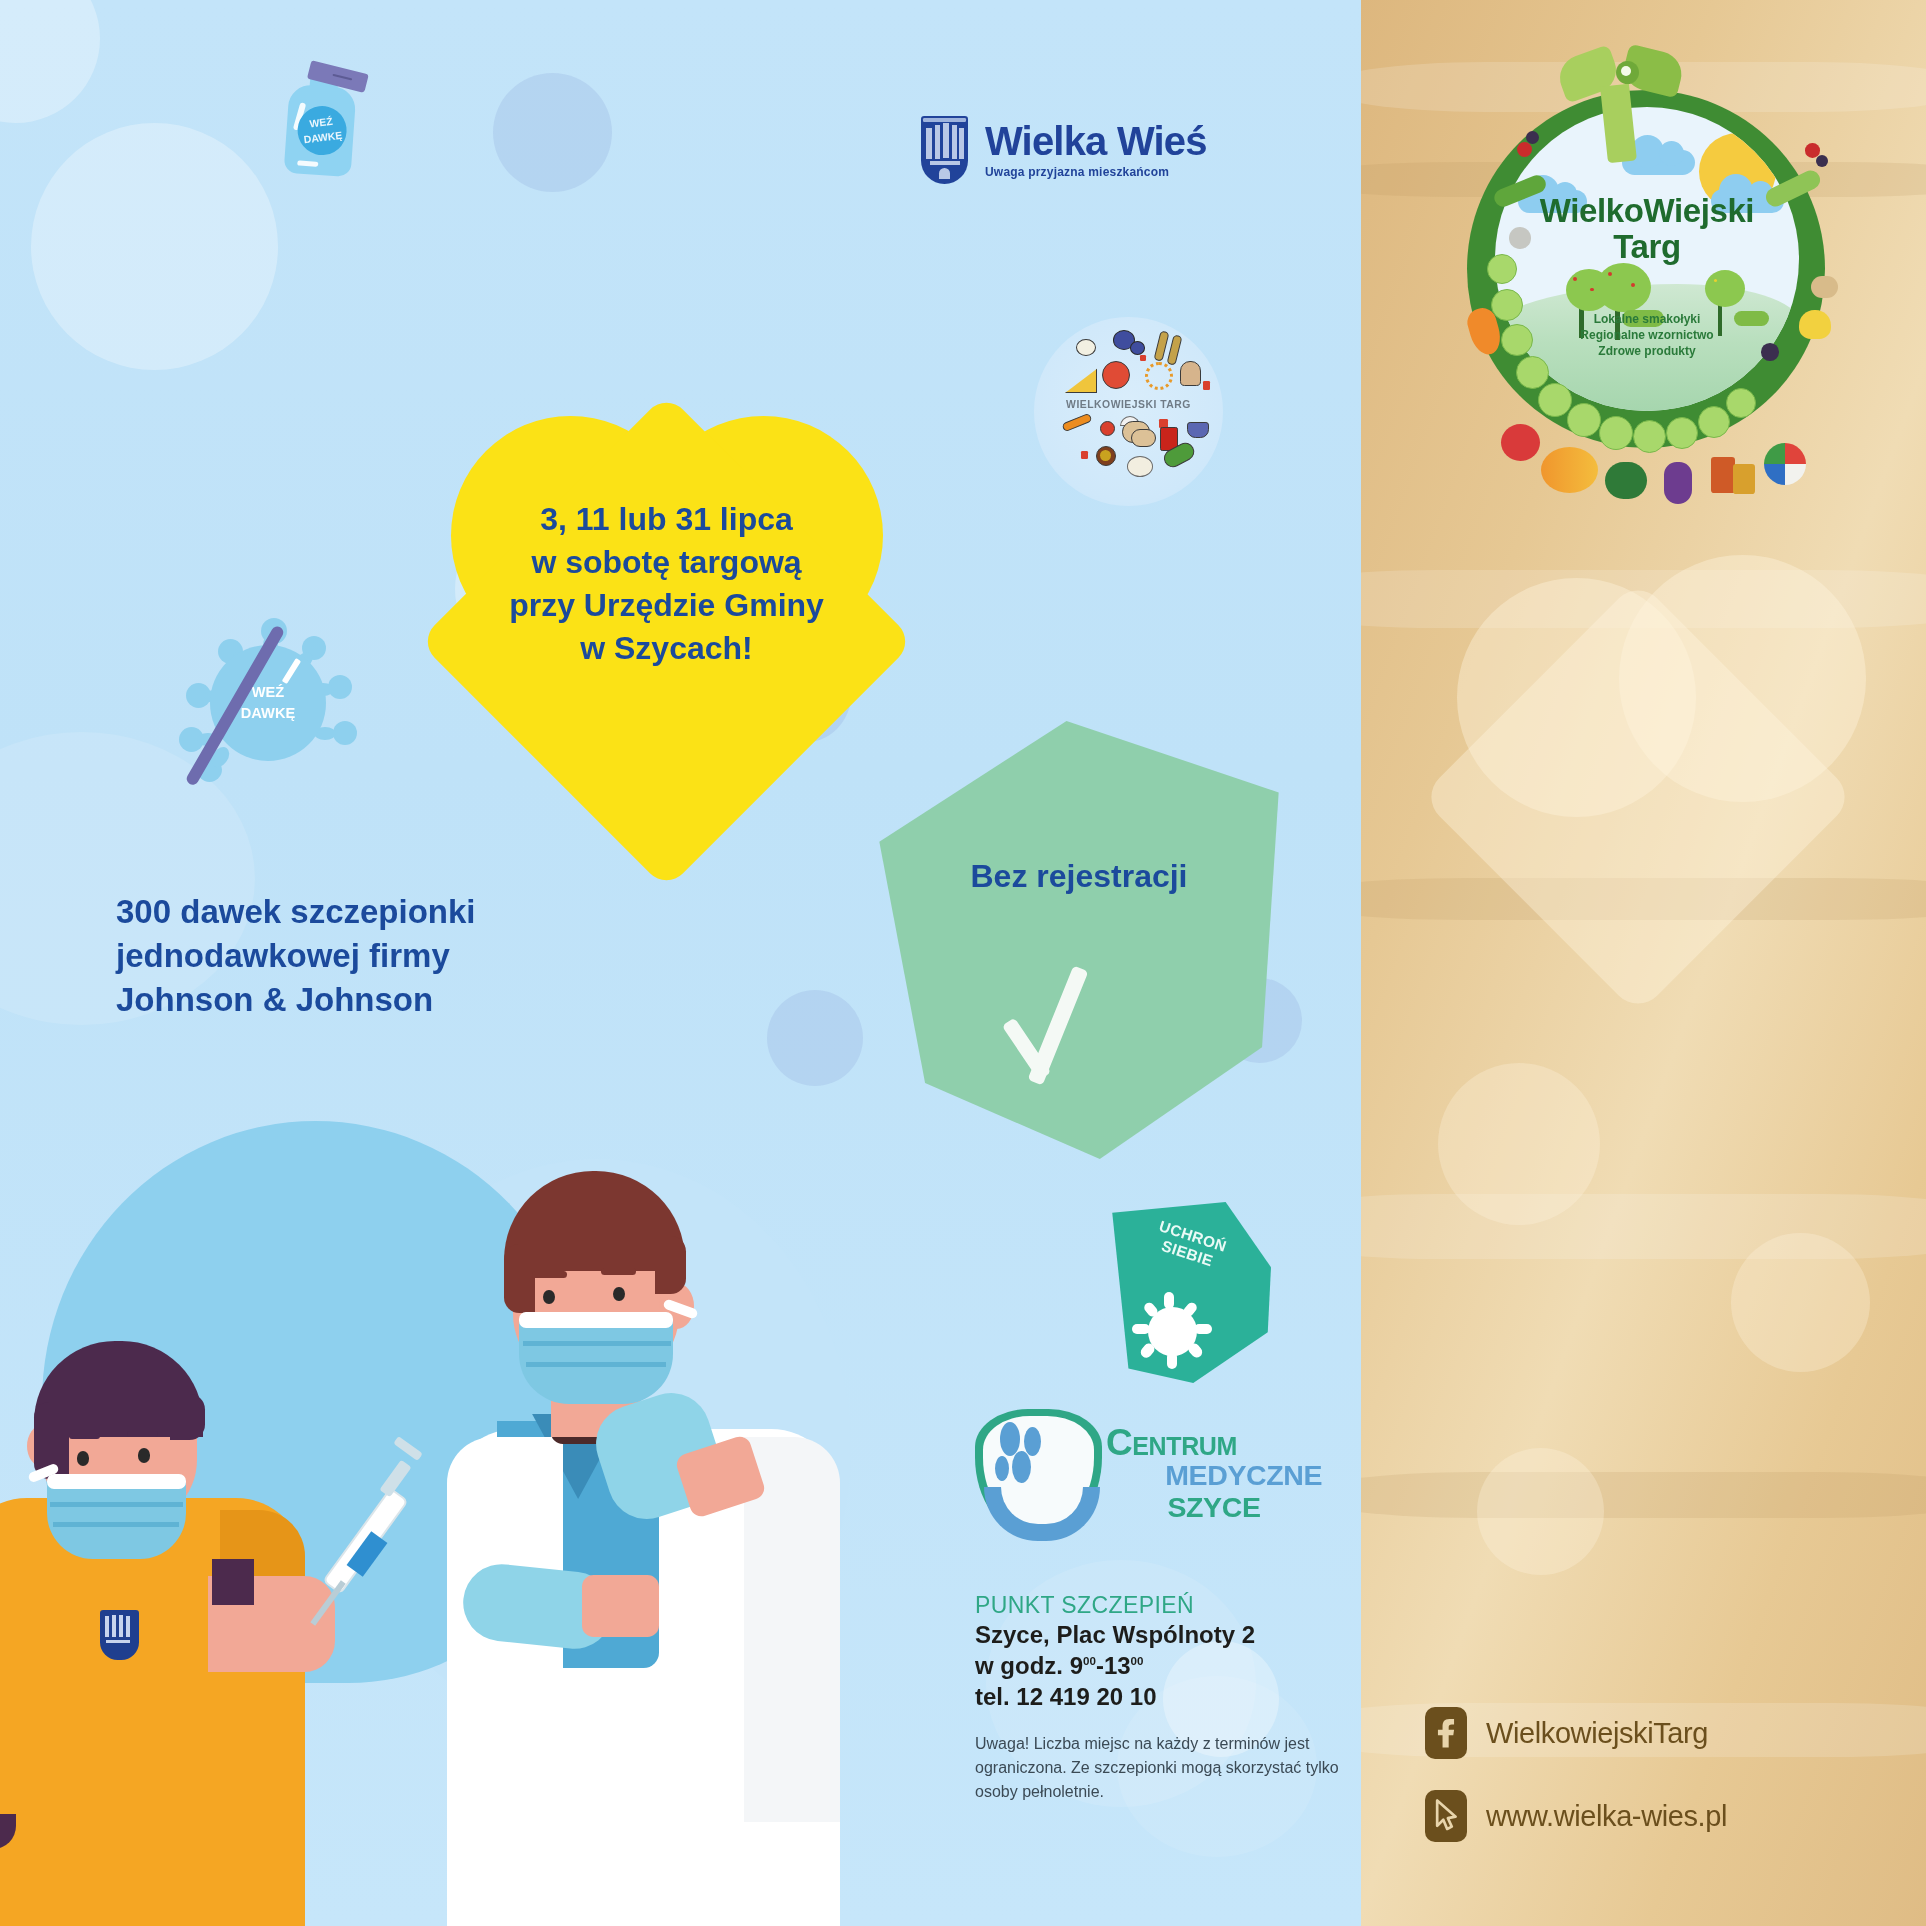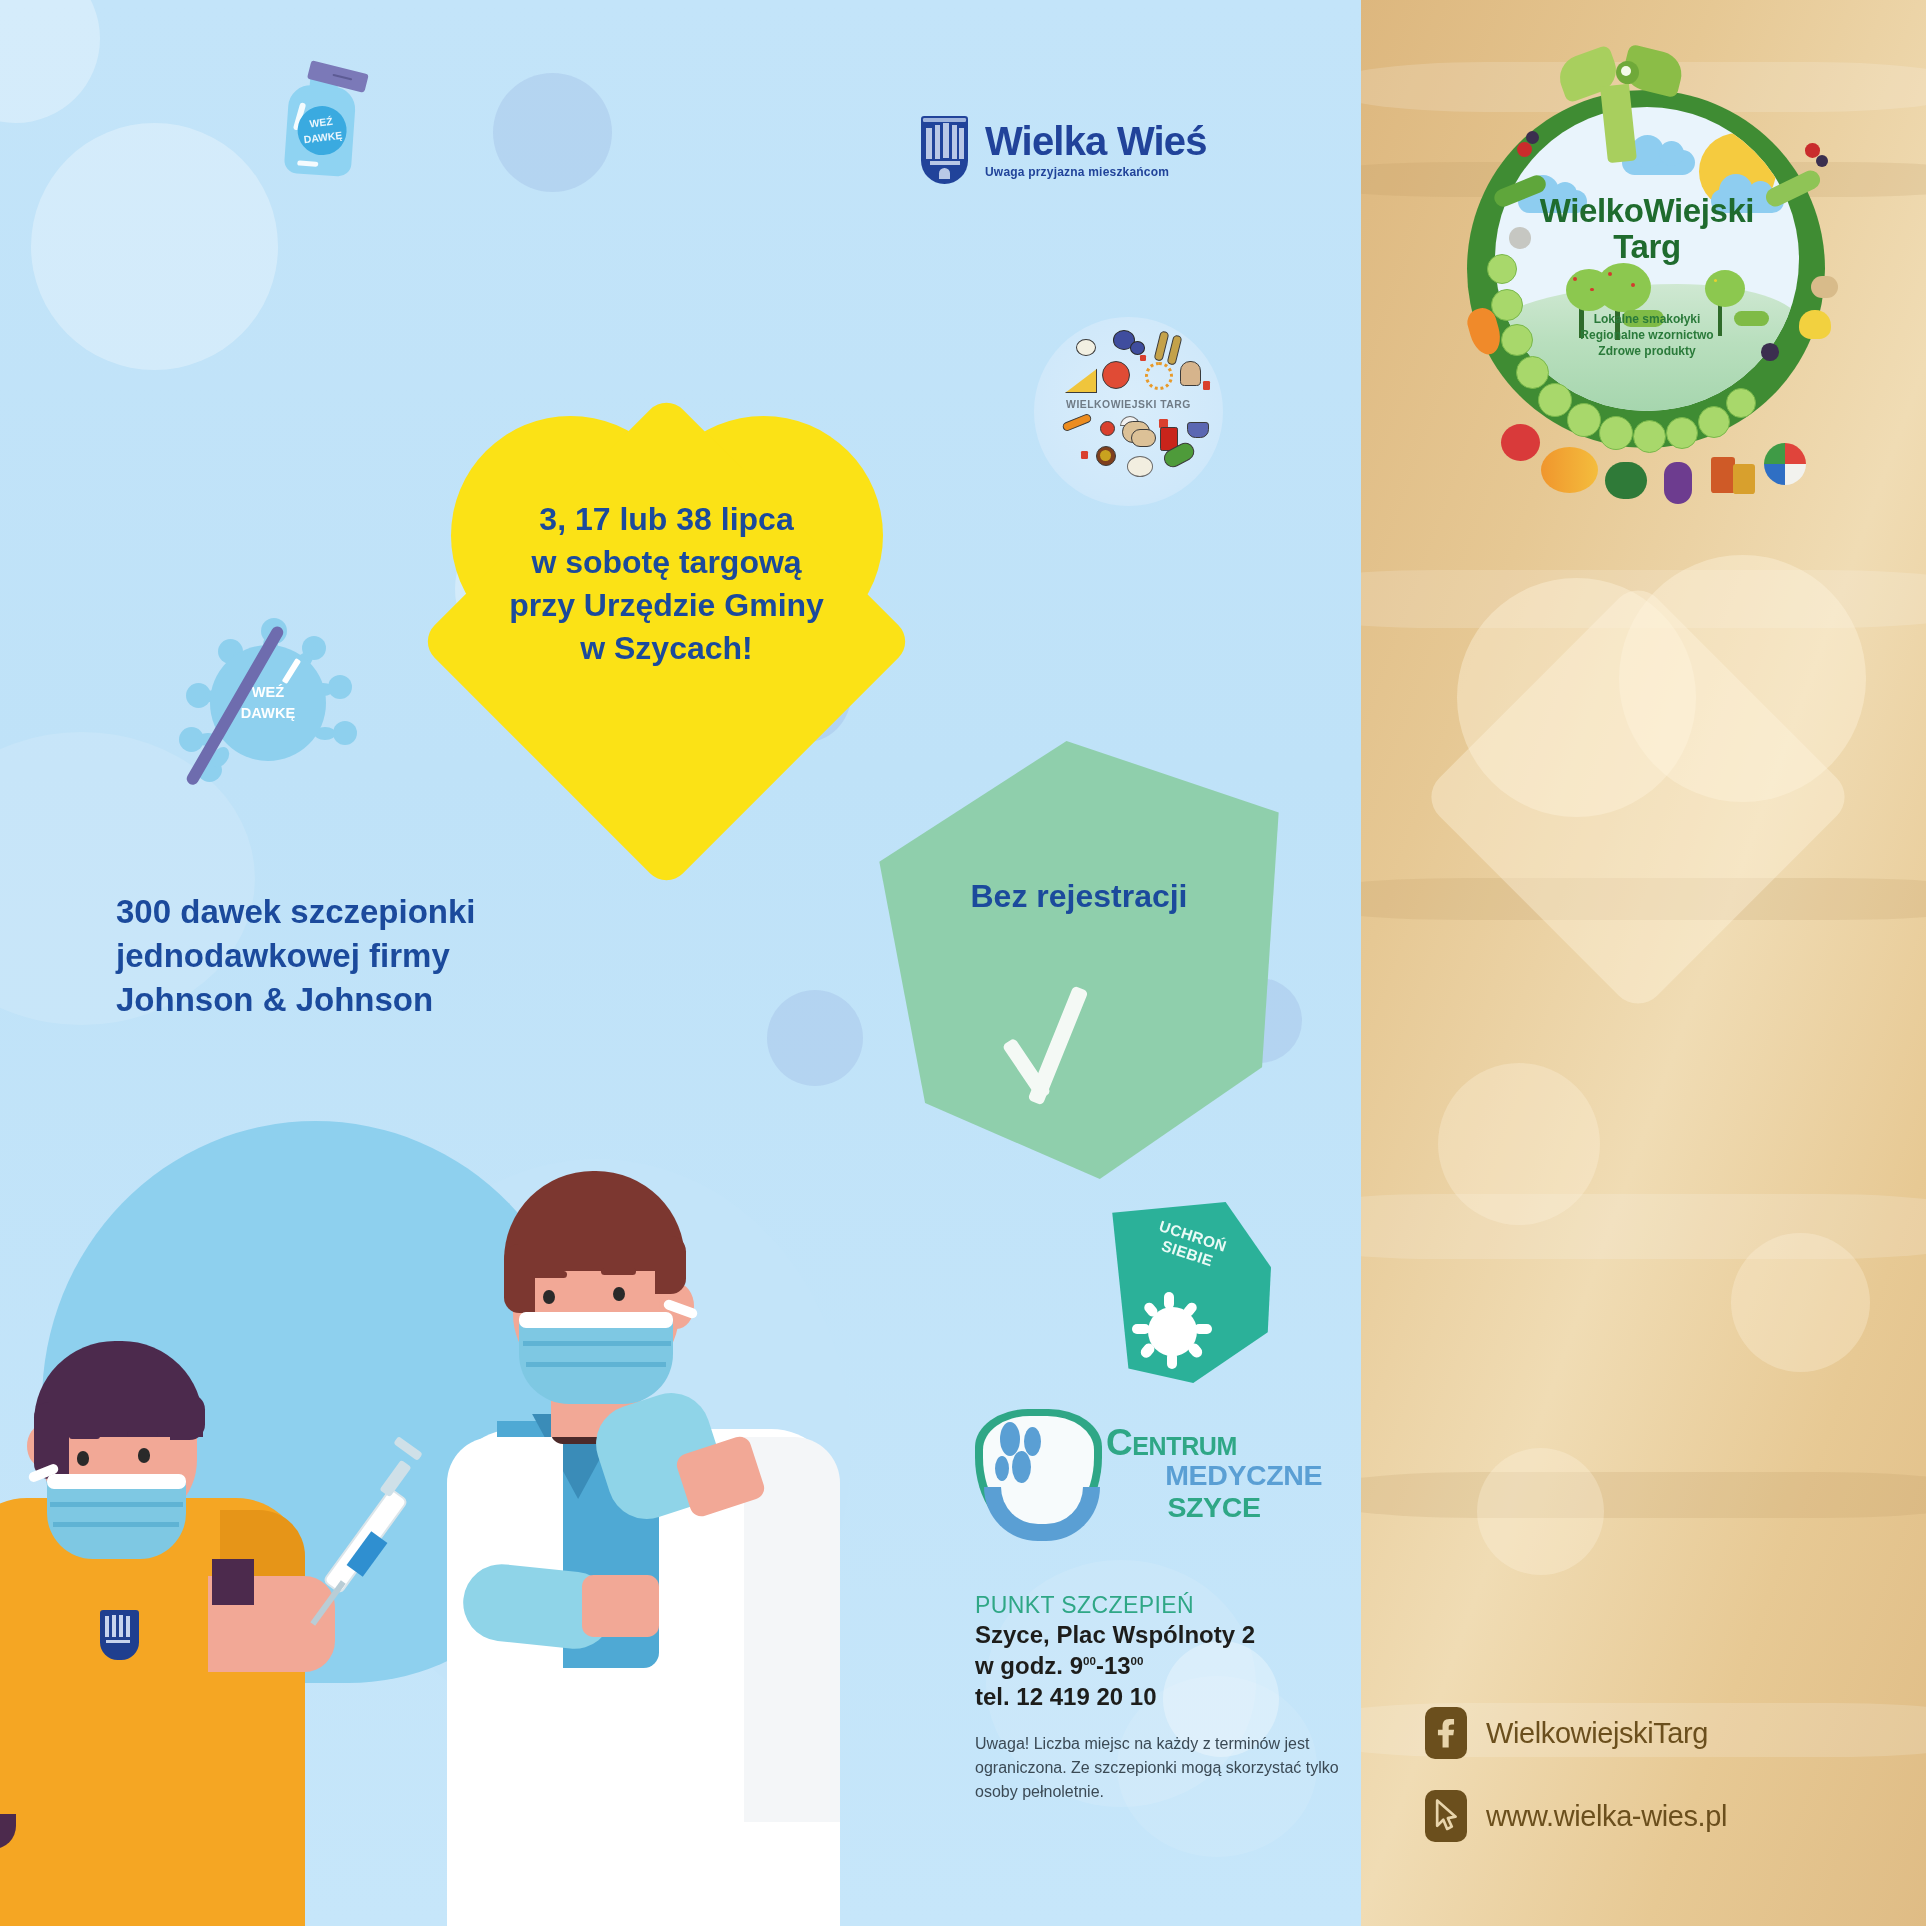--- a/index.html
+++ b/index.html
@@ -123,21 +123,21 @@
   }
   .targ-badge .cap {
     position: absolute; left: 0; right: 0; top: 82px; text-align: center;
     font-size: 10.4px; font-weight: 700; color: #6f7b86; letter-spacing: 0.5px;
   }
   .ti { position: absolute; font-size: 0; }
   .ti i { position: absolute; display: block; }
 
   
   .shield-green {
-    position: absolute; left: 871px; top: 732px; width: 416px; height: 447px;
+    position: absolute; left: 871px; top: 712px; width: 416px; height: 447px;
     background: #8fcfac;
     clip-path: polygon(2% 29%, 47% 2%, 98% 18%, 94% 75%, 55% 100%, 13% 83%);
   }
   .shield-green .label {
     position: absolute; left: 0; right: 0; top: 146px; text-align: center;
     color: #1b4a9c; font-size: 32px; font-weight: 700;
   }
   .shield-green .check {
     position: absolute; left: 139px; top: 247px; width: 127px; height: 127px;
   }
@@ -342,21 +342,21 @@
       </div>
       <div class="slash"></div>
       <div class="tip"></div>
     </div>
 
     <div class="yheart">
       <div class="lobe l"></div>
       <div class="lobe r"></div>
       <div class="stem"></div>
       <div class="txt">
-        <div>3, 17 lub 38 lipca</div>
+        <div>3, 11 lub 31 lipca</div>
         <div>w sobotę targową</div>
         <div>przy Urzędzie Gminy</div>
         <div>w Szycach!</div>
       </div>
     </div>
 
     <div class="targ-badge">
       <div class="ti">
         <i style="left:42px;top:22.3px;width:20px;height:17px;background:#f2f0e2;border-radius:50%;border:1.2px solid #3b3b3b;"></i>
         <i style="left:79px;top:13px;width:22.3px;height:20px;background:#3f4d9e;border-radius:50%;border:1.2px solid #2b2b2b;"></i>

